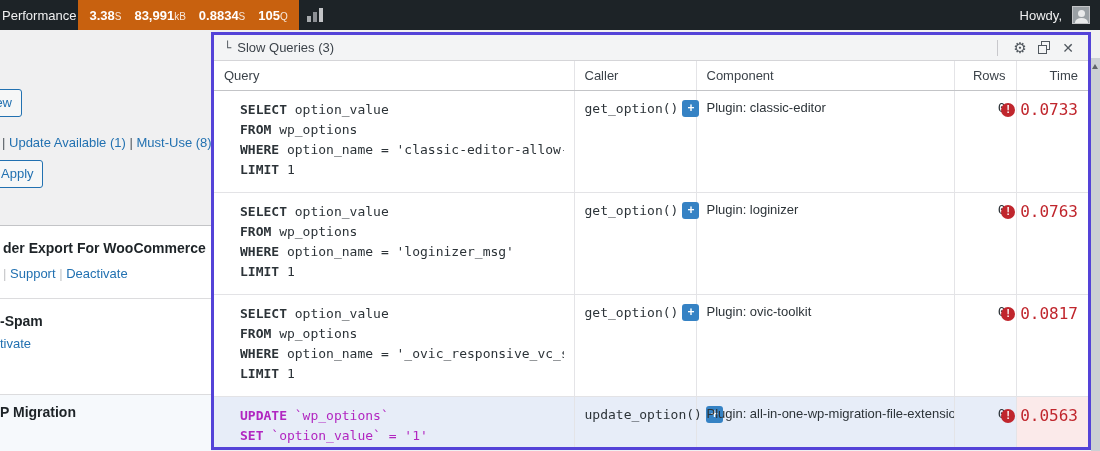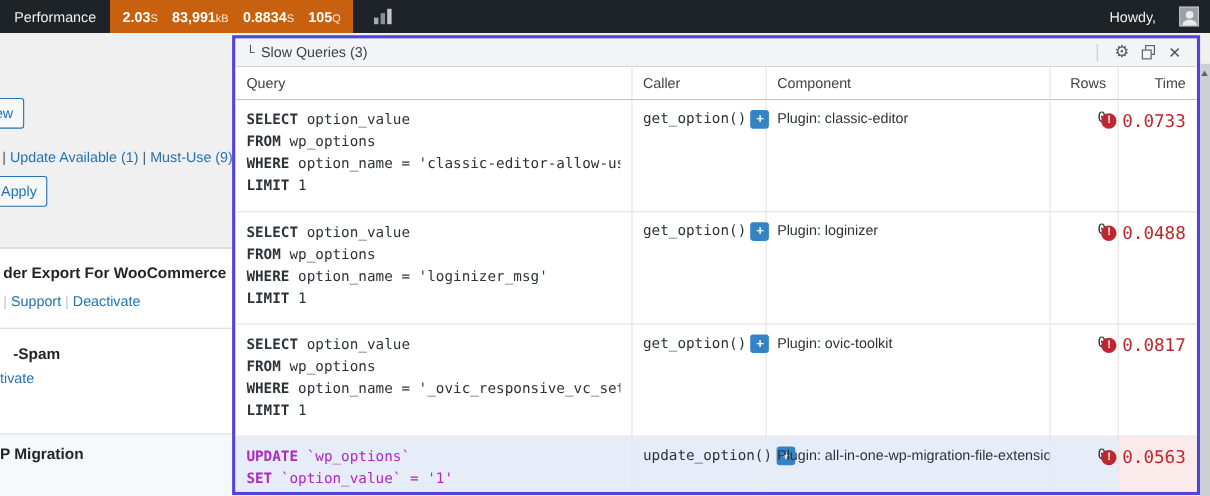--- a/index.html
+++ b/index.html
@@ -11,21 +11,21 @@
     font-size:13px;
     color:#2c3338;
   }
 
   
   .admin-bar {
     position:absolute; left:0; top:0; width:1100px; height:30px;
     background:var(--c-adminbar,#1d2327);
     display:flex; align-items:stretch; color:#f0f0f1; z-index:30;
   }
-  .ab-item { display:flex; align-items:center; padding:0 13px; cursor:pointer; }
+  .ab-item { display:flex; align-items:center; padding:0 2px; cursor:pointer; }
   .qm-stats {
     background:var(--c-orange,#c8610f); display:flex; align-items:center;
     gap:13px; padding:0 11px; color:#fff; font-weight:600;
   }
   .qm-stat .unit { font-size:10px; font-weight:400; opacity:.85; }
   .chart-icon { display:flex; align-items:flex-end; gap:2px; height:14px; margin:0 6px; }
   .chart-icon i { display:block; width:4px; background:#a7aaad; }
   .chart-icon i:nth-child(1){ height:6px; }
   .chart-icon i:nth-child(2){ height:10px; background:#8c8f94; }
   .chart-icon i:nth-child(3){ height:14px; background:#c3c4c7; }
@@ -97,21 +97,21 @@
     background:#fff; cursor:pointer;
   }
   table.qm th.num { text-align:right; }
   table.qm th:last-child { border-right:none; }
   table.qm td {
     vertical-align:top; border-right:1px solid #e4e4e7; border-bottom:1px solid #e3e3e6;
     padding:9px 10px 12px; font-size:13px; color:#2c3338; background:#fff;
   }
   table.qm td:last-child { border-right:none; }
   td.c-query { font-family:"DejaVu Sans Mono", monospace; font-size:12px; padding:5px 10px 8px; }
-  .sql-line { line-height:20px; white-space:nowrap; overflow:hidden; }
+  .sql-line { line-height:20px; white-space:nowrap; overflow:hidden;margin-left:16px; }
   .sql-line b { font-weight:bold; }
   td.c-caller { font-family:"DejaVu Sans Mono", monospace; font-size:12px; padding:6px 6px 6px 8px; }
   .caller-wrap { display:flex; justify-content:space-between; align-items:flex-start; gap:4px; }
   .caller-txt { line-height:18px; white-space:nowrap; }
   .plus-btn {
     flex:0 0 auto; width:17px; height:17px; background:var(--c-bluebtn,#3582c4);
     color:#fff; border:none; border-radius:3px; font-size:12px; font-weight:bold;
     line-height:17px; text-align:center; cursor:pointer; padding:0;
   }
   td.c-comp { white-space:nowrap; overflow:hidden; }
@@ -140,21 +140,21 @@
   }
 </style>
 </head>
 <body>
 
 <div class="admin-bar">
   <div class="ab-item">
     <span>Performance</span>
   </div>
   <div class="qm-stats">
-    <span class="qm-stat"><span>2.03</span><span class="unit">S</span></span>
+    <span class="qm-stat"><span>3.38</span><span class="unit">S</span></span>
     <span class="qm-stat"><span>83,991</span><span class="unit">kB</span></span>
     <span class="qm-stat"><span>0.8834</span><span class="unit">S</span></span>
     <span class="qm-stat"><span>105</span><span class="unit">Q</span></span>
   </div>
   <div class="ab-item">
     <span class="chart-icon">
         <i></i>
         <i></i>
         <i></i>
       </span>
@@ -165,35 +165,35 @@
   </div>
   <span class="avatar"></span>
 </div>
 
 <div class="left-page">
   <button class="wp-btn btn-addnew">ew</button>
   <div class="filter-links">
     <span>|</span>
     <a>Update Available (1)</a>
     <span>|</span>
-    <a>Must-Use (9)</a>
+    <a>Must-Use (8)</a>
   </div>
   <button class="wp-btn btn-apply">Apply</button>
 
   <div class="plugins-table">
     <div class="p-last-bg"></div>
     <div class="plugin-name" style="left:3px; top:14px;">der Export For WooCommerce</div>
     <div class="plugin-links" style="left:3px; top:40px;">
       <span>|</span>
       <a>Support</a>
       <span>|</span>
       <a>Deactivate</a>
     </div>
     <div class="p-sep" style="top:72px;"></div>
-    <div class="plugin-name" style="left:12px; top:87px;">-Spam</div>
+    <div class="plugin-name" style="left:0; top:87px;">-Spam</div>
     <div class="plugin-links" style="left:0; top:110px;text-align:right;">
       <a>tivate</a>
     </div>
     <div class="p-sep" style="top:168px;"></div>
     <div class="plugin-name" style="left:0; top:178px;">P Migration</div>
   </div>
 </div>
 
 <div class="qm-panel">
   <div class="qm-titlebar">
@@ -260,21 +260,21 @@
             <div class="caller-wrap">
               <span class="caller-txt">get_option()</span>
               <button class="plus-btn">+</button>
             </div>
           </td>
           <td class="c-comp">Plugin: loginizer</td>
           <td class="c-rows">0</td>
           <td class="c-time">
             <div class="time-wrap">
               <span class="err-icon">!</span>
-              <span class="time-val">0.0488</span>
+              <span class="time-val">0.0763</span>
             </div>
           </td>
         </tr>
         <tr>
           <td class="c-query">
             <div class="sql-line"><b>SELECT</b> option_value</div>
             <div class="sql-line"><b>FROM</b> wp_options</div>
             <div class="sql-line"><b>WHERE</b> option_name = '_ovic_responsive_vc_settings'</div>
             <div class="sql-line"><b>LIMIT</b> 1</div>
           </td>

